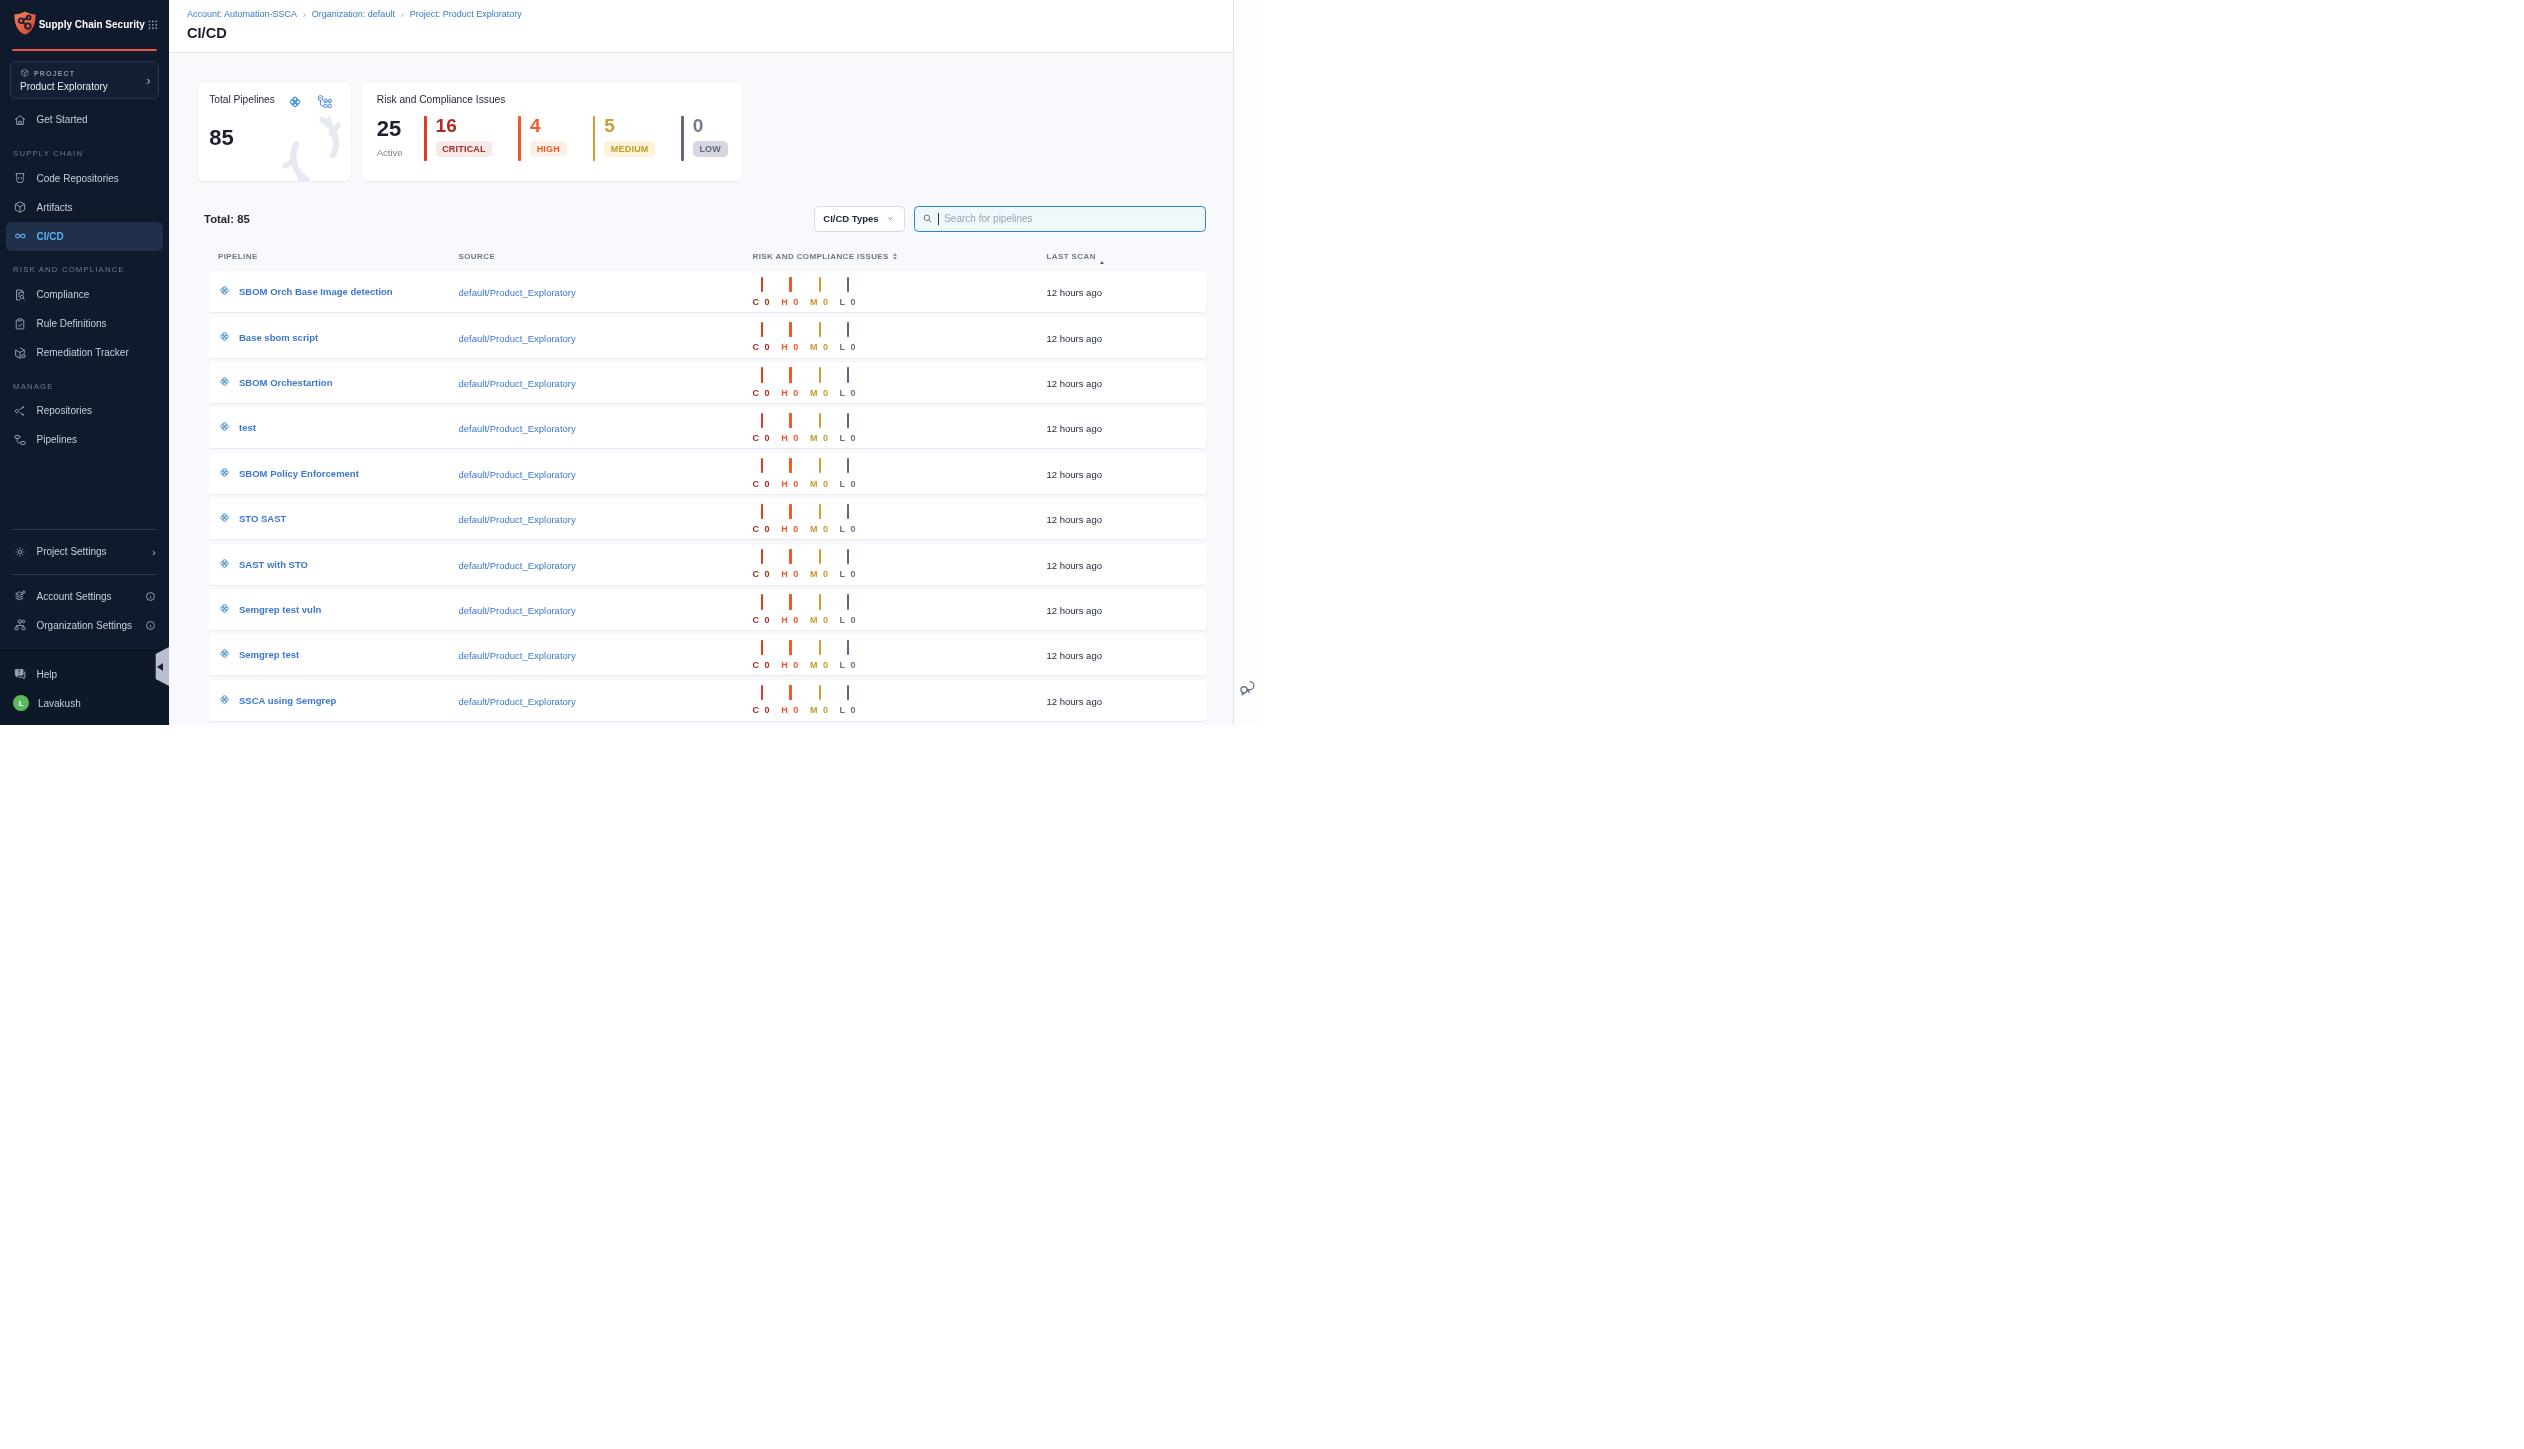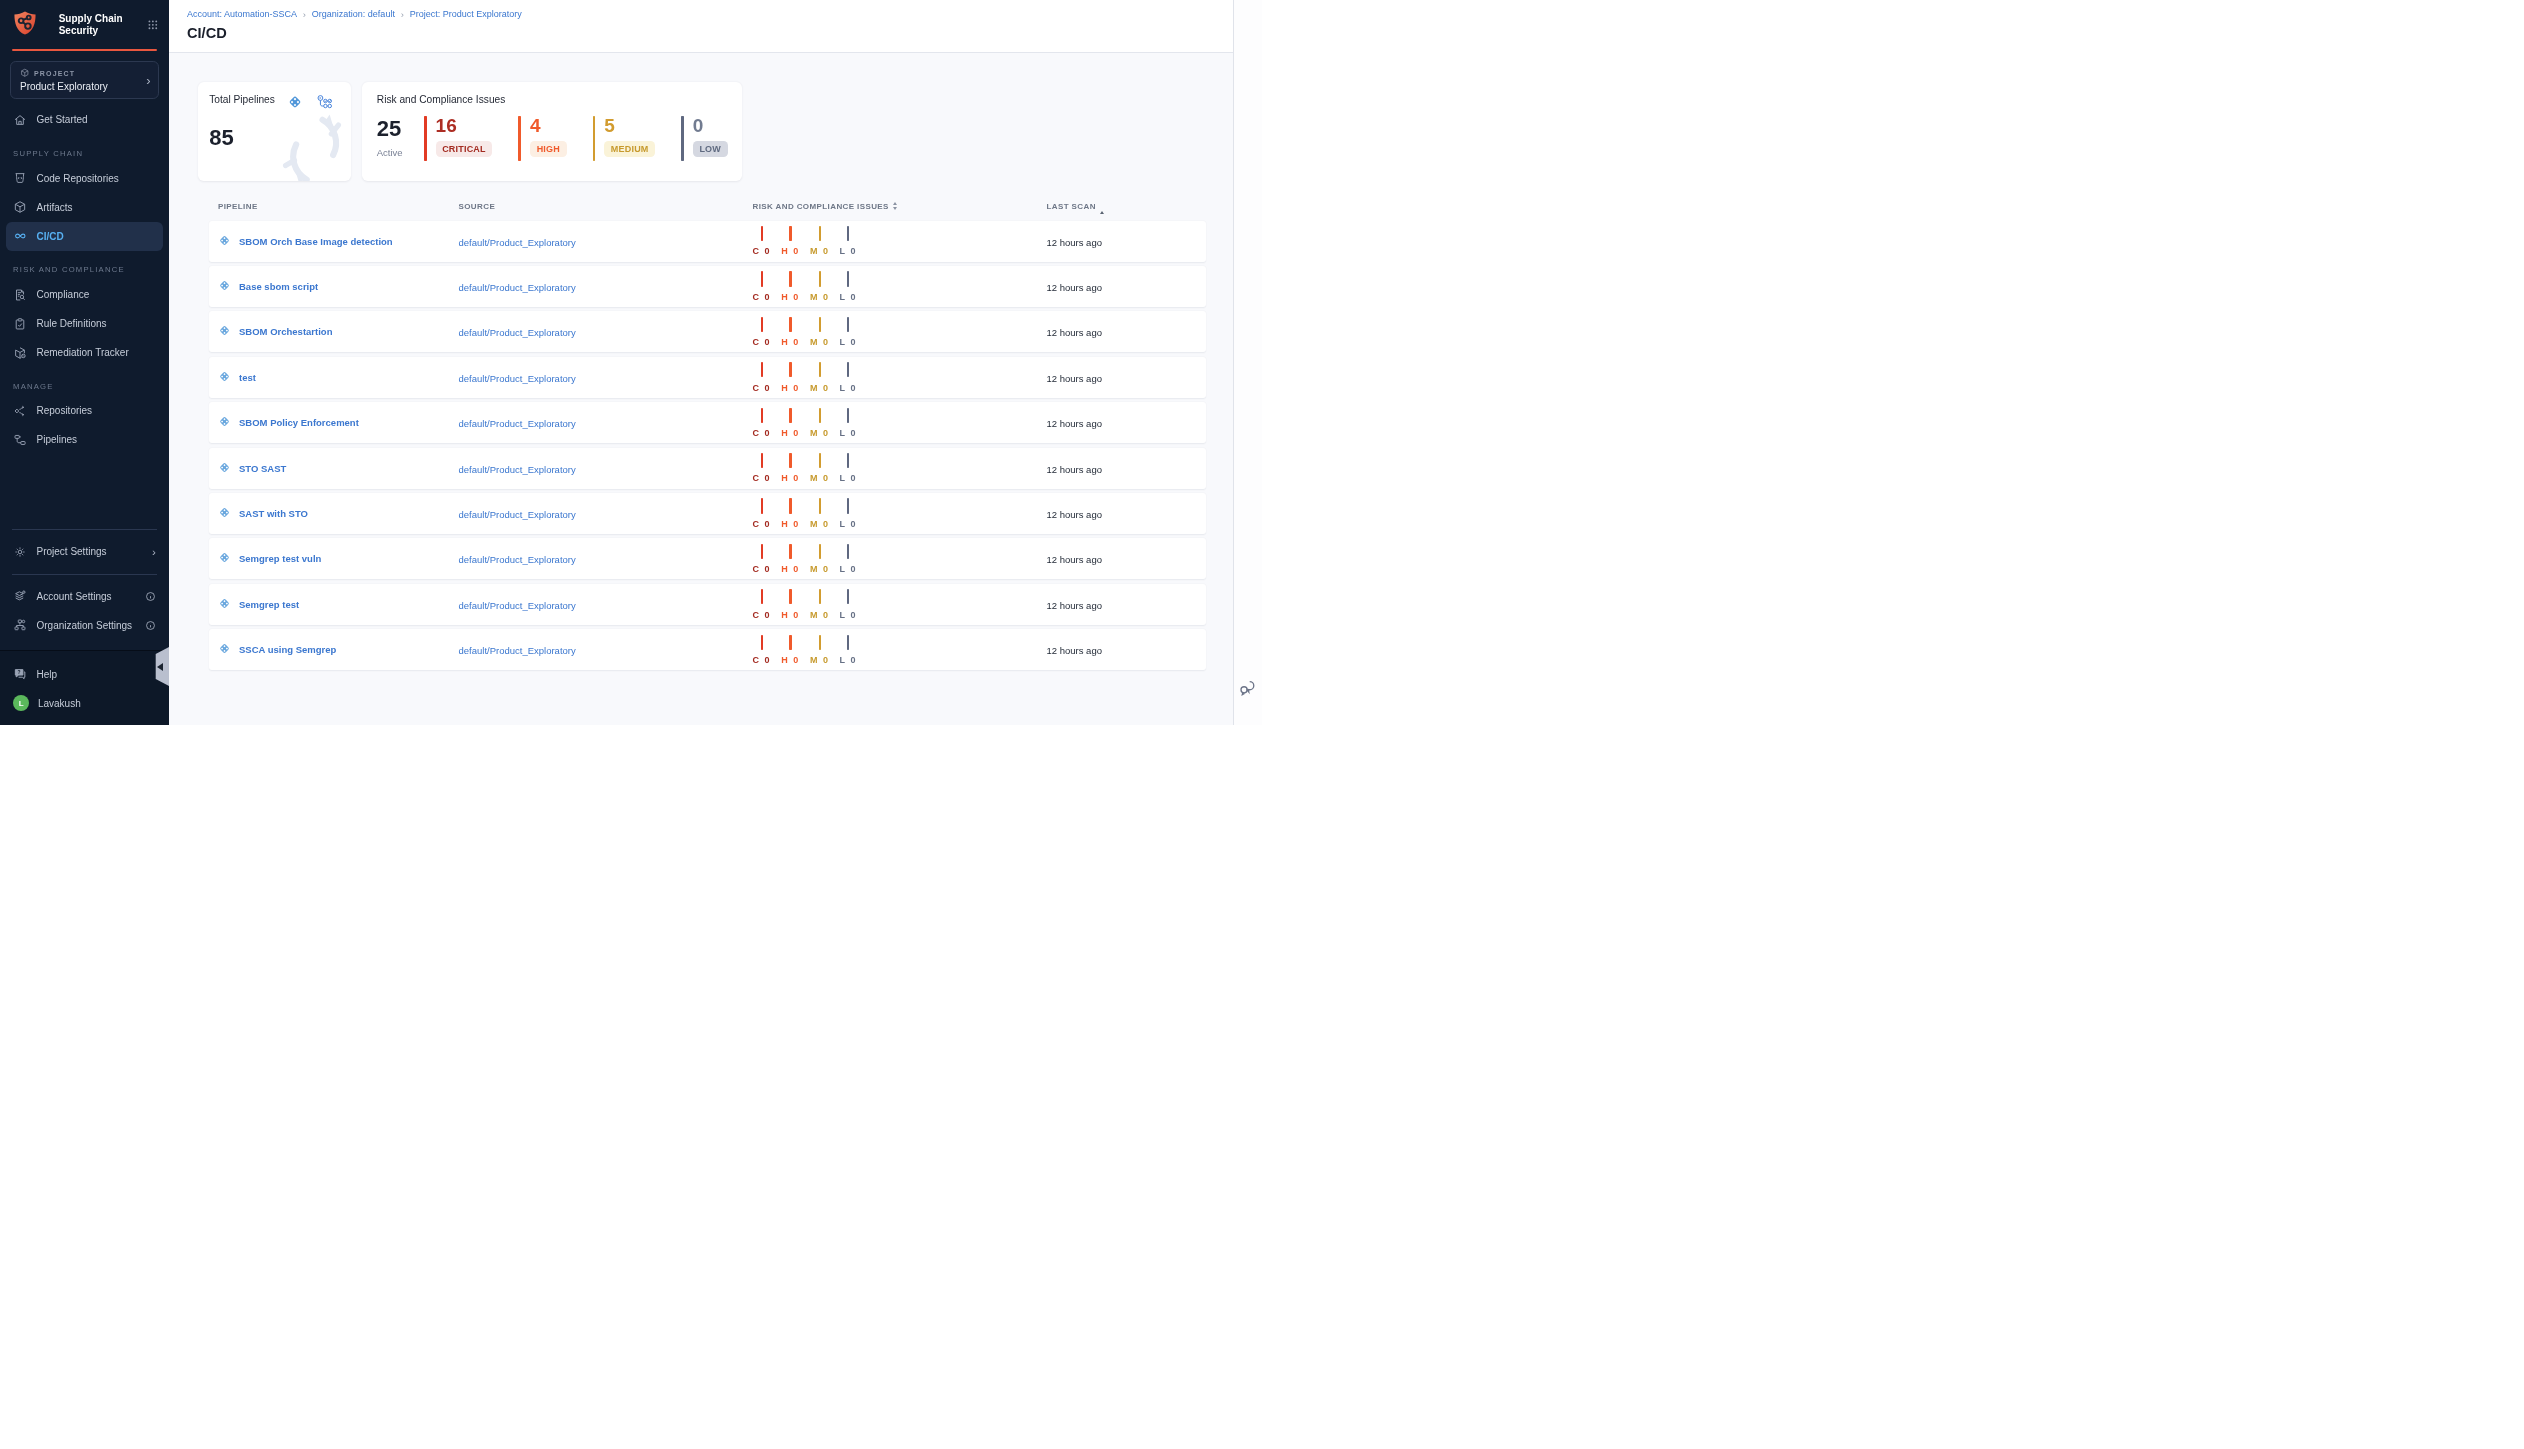--- a/index.html
+++ b/index.html
@@ -2,21 +2,21 @@
 <html style="font-size:11.7px"><head>
 <meta charset="utf-8">
 <style>
   * { margin:0; padding:0; box-sizing:border-box; }
   html,body { width:1262px; height:725px; overflow:hidden; }
   body { font-family:"Liberation Sans","DejaVu Sans",sans-serif; background:#fff; color:#1b212e; }
   .app { display:flex; width:1262px; height:725px; }
 
   
   .sidebar { position:relative; width:169px; height:725px; background:#0f1b2d; display:flex; flex-direction:column; flex:none; }
-  .side-header { display:flex; align-items:center; gap:21px; padding:10.2px 10.2px 7.3px 11.7px; }
+  .side-header { display:flex; align-items:center; gap:1px; padding:10.2px 10.2px 7.3px 11.7px; }
   .logo-title { flex:1; color:#fff; font-size:10px; font-weight:bold; line-height:1.25; }
   .grid-btn { cursor:pointer; margin-top:1.5px; }
   .accent-line { height:2.2px; background:#e8573f; margin:1.5px 11.7px 0 11.7px; border-radius:1.5px; }
   .project-card { margin:10.2px 10.2px 0 10.2px; background:#141f34; border:0.7px solid #2c3850; border-radius:5.8px; padding:5.8px 7.3px 6.6px 8.8px; display:flex; align-items:center; cursor:pointer; }
   .proj-main { flex:1; }
   .proj-top { display:flex; align-items:center; gap:4.4px; color:#8d96a8; font-size:7px; font-weight:bold; letter-spacing:1.2px; }
   .proj-name { color:#e9edf4; font-size:10px; margin-top:2.2px; }
   .proj-chev { color:#aab2c2; font-size:13px; line-height:1; }
 
   .side-nav { padding:5.8px 5.8px 0 5.8px; }
@@ -390,20 +390,39 @@
                 <div class="sev-group">
                   <span class="sev-bar" style="background:#5f6880"></span>
     <span><span class="sev-num" style="color:#717b90">0</span>
     <div class="sev-badge" style="background:#d5d8e1;color:#5f6a80">LOW</div></span>
                 </div>
               </div>
           </div>
         </div>
       </div>
 
+      <div class="toolbar">
+        <span class="total-label">Total: 85</span>
+        <div class="toolbar-right">
+          <div class="type-select">
+            <span>CI/CD Types</span>
+            <svg width="8.8" height="8.8" viewBox="0 0 24 24" fill="none" stroke="#6c7488" stroke-width="2.4">
+                <path d="M6 9.5l6 6 6-6"></path>
+              </svg>
+          </div>
+          <div class="search-box">
+            <svg width="11" height="11" viewBox="0 0 24 24" fill="none" stroke="#5a6472" stroke-width="2">
+              <circle cx="10.5" cy="10.5" r="6"></circle>
+                <path d="M15.2 15.2 20 20"></path>
+            </svg>
+            <span class="search-caret"></span>
+            <input class="search-input" placeholder="Search for pipelines" style="">
+          </div>
+        </div>
+      </div>
 
       <div class="table-wrap">
         <div class="tgrid thead">
           <div class="th">PIPELINE</div>
           <div class="th">SOURCE</div>
           <div class="th">
             <span>RISK AND COMPLIANCE ISSUES</span>
             <span class="sort-both">
                 <span class="tri-up"></span>
                 <span class="tri-down"></span>

